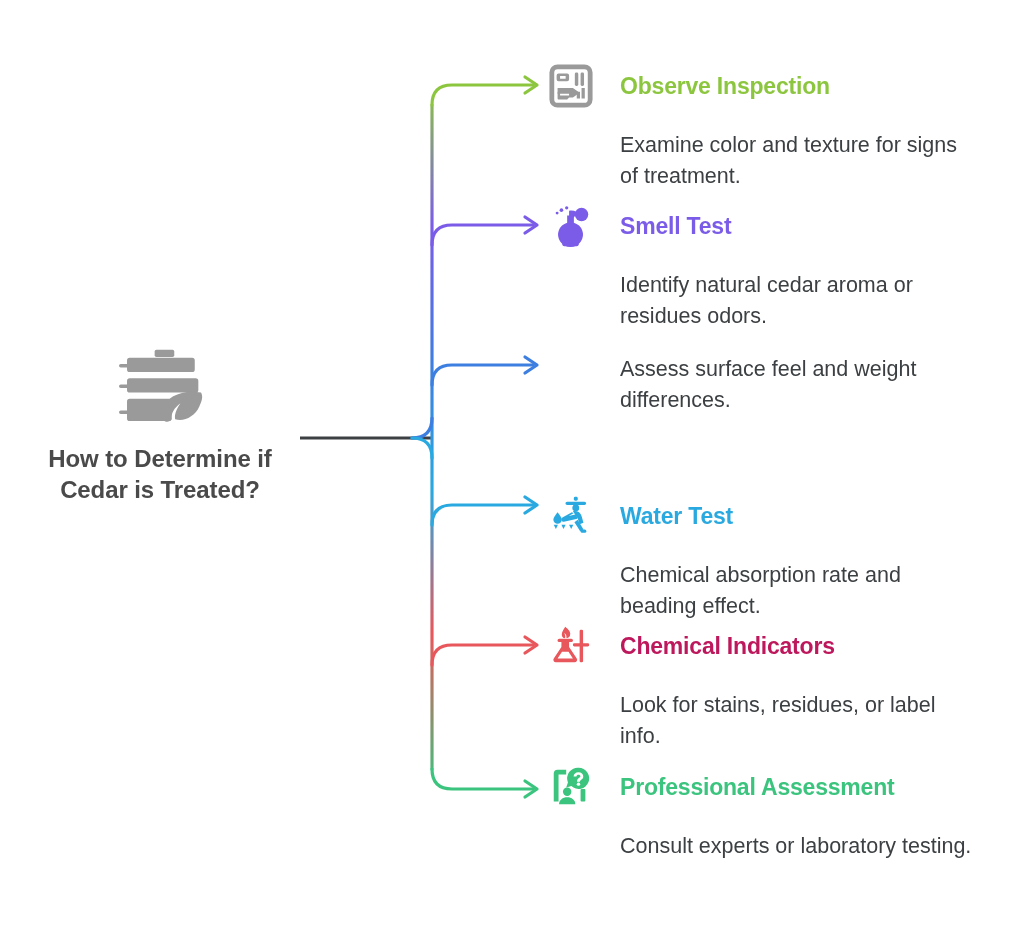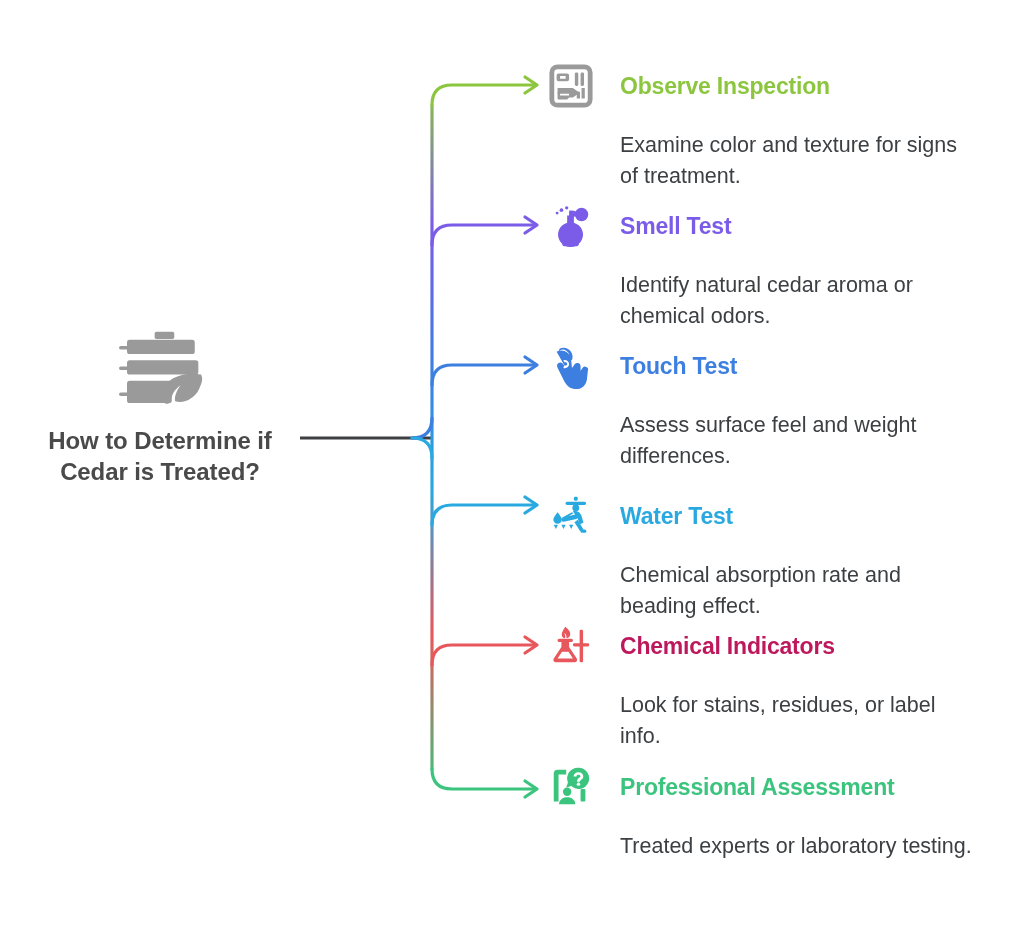--- a/index.html
+++ b/index.html
@@ -20,21 +20,21 @@
   #canvas {
     position: relative;
     width: 1024px;
     height: 946px;
   }
 
   
   #root-node {
     position: absolute;
     left: 20px;
-    top: 330px;
+    top: 348px;
     width: 280px;
     text-align: center;
   }
   #root-icon {
     width: 90px;
     height: 82px;
     margin: 0 auto 14px auto;
     display: block;
   }
   #root-label {
@@ -187,35 +187,24 @@
           <path d="M22 8 c5 -1 9 1 10 5 c-3 0 -5 1 -6 3 l-4 -1 z"></path>
           <circle cx="14" cy="7.5" r="1.9"></circle>
           <circle cx="19.5" cy="5" r="1.7"></circle>
           <circle cx="9.5" cy="10.5" r="1.5"></circle>
           <path d="M20 13 h7 v7.5 a13 13 0 1 1 -7 0 z"></path>
           <rect x="15" y="41" width="17" height="4" rx="2"></rect>
         </g>
       </svg>
       <div class="branch-title" style="color: rgb(123, 92, 232);">Smell Test</div>
     </div>
-    <div class="branch-desc">Identify natural cedar aroma or chemical odors.</div>
+    <div class="branch-desc">Identify natural cedar aroma or residues odors.</div>
   </div>
 
   <div class="branch" id="branch-2">
-    <div class="branch-head">
-      <svg class="branch-icon" viewBox="0 0 48 48" aria-hidden="true">
-        <g fill="#3d7fe0">
-          <path d="M12 6 c4 -2 9 -1 12 3 c2 3 2 6 1 9 l-3 -2 c1 -3 0 -6 -3 -8 c-3 -2 -6 -1 -8 1 z"></path>
-          <path d="M9 9 c6 -3 13 0 15 7 l1 10 l3 -4 a3.4 3.4 0 0 1 6 2 l0 5 l2 -3 a3.2 3.2 0 0 1 5.6 3 l-1 9
-                   c-1 6 -5 10 -11 10 c-6 0 -10 -3 -13 -9 l-7 -14 a3.4 3.4 0 0 1 5.6 -3.6 l3 4 z"></path>
-          <path d="M16 18 c3 -1 6 1 6 4 c0 3 -3 5 -6 4 l1 -2.6 c1.6 0.6 3 -0.2 3 -1.6 c0 -1.4 -1.4 -2.2 -3 -1.6 z" fill="#ffffff"></path>
-        </g>
-      </svg>
-      <div class="branch-title" style="color: rgb(61, 127, 224);">Touch Test</div>
-    </div>
     <div class="branch-desc">Assess surface feel and weight differences.</div>
   </div>
 
   <div class="branch" id="branch-3">
     <div class="branch-head">
       <svg class="branch-icon" viewBox="0 0 48 48" aria-hidden="true">
         <g fill="#29a9e0">
 
           <rect x="27" y="4" width="4" height="4" rx="1.4"></rect>
           <path d="M20 9 h18 a1.8 1.8 0 0 1 0 3.6 h-18 a1.8 1.8 0 0 1 0 -3.6 z"></path>
@@ -273,16 +262,16 @@
                    c0 -1.9 0.5 -2.8 1.9 -3.8 c1 -0.7 1.6 -1.1 1.6 -1.9 c0 -1 -0.8 -1.6 -2 -1.6 c-1.2 0 -2 0.7 -2.1 1.9 h-3
                    c0.1 -2.7 2.1 -4.5 5.1 -4.5 z" fill="#ffffff"></path>
           <circle cx="31.8" cy="21" r="1.8" fill="#ffffff"></circle>
 
           <circle cx="20" cy="29" r="4.4"></circle>
           <path d="M11.5 42 c0 -4.6 3.8 -7.4 8.5 -7.4 c4.7 0 8.5 2.8 8.5 7.4 z"></path>
         </g>
       </svg>
       <div class="branch-title" style="color: rgb(58, 196, 125);">Professional Assessment</div>
     </div>
-    <div class="branch-desc">Treated experts or laboratory testing.</div>
+    <div class="branch-desc">Consult experts or laboratory testing.</div>
   </div>
 
 </div>
 
 </body></html>

